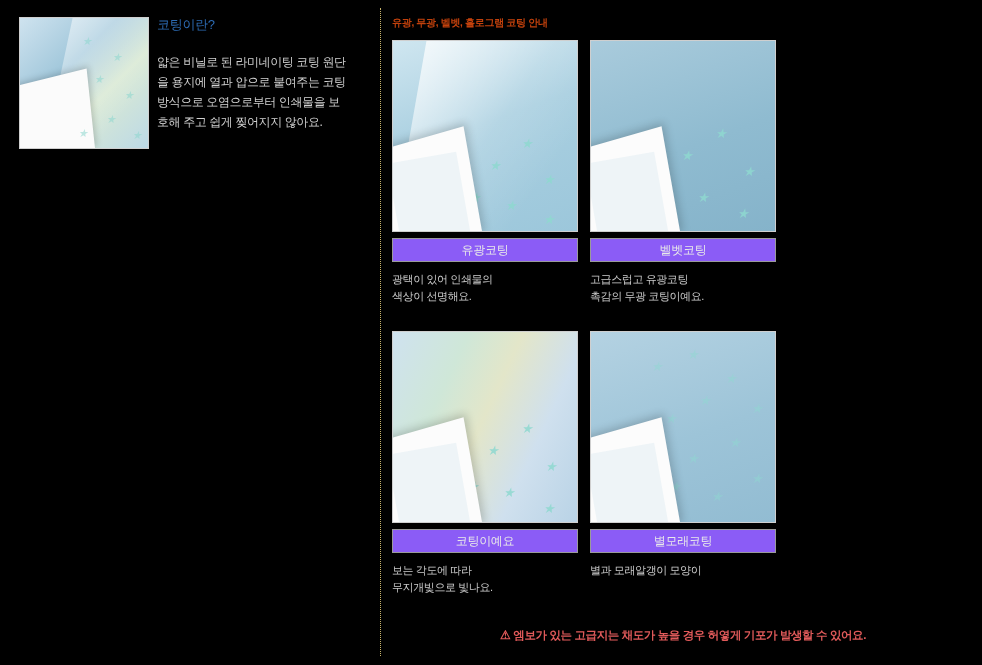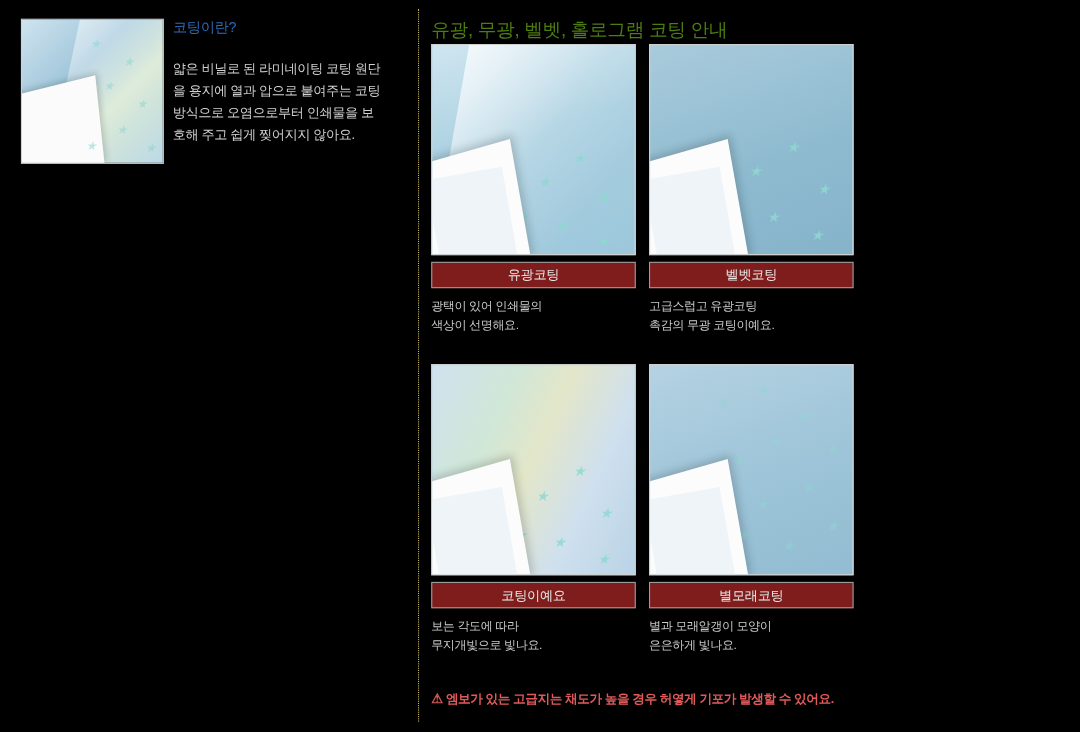--- a/index.html
+++ b/index.html
@@ -105,23 +105,23 @@
     position: absolute;
     left: 392px;
     top: 0px;
     width: 582px;
     height: 665px;
   }
   .right-title {
     position: absolute;
     left: 0px;
     top: 16px;
-    font-size: 17px;
-    font-weight: normal;
-    color: #4d7c0f;
+    font-size: 10px;
+    font-weight: bold;
+    color: #c2410c;
     letter-spacing: -0.3px;
   }
 
   .grid {
     position: absolute;
     left: 0px;
     top: 40px;
     width: 582px;
   }
   .row {
@@ -138,21 +138,21 @@
     border: 1px solid #cfcfcf;
     position: relative;
     overflow: hidden;
     background: #bcd7e6;
   }
   .cap {
     margin-top: 6px;
     width: 184px;
     height: 22px;
     border: 1px solid #9a9a9a;
-    background: #7f1d1d;
+    background: #8b5cf6;
     color: #e9e9e9;
     font-size: 12px;
     line-height: 22px;
     text-align: center;
     letter-spacing: -0.3px;
   }
   .desc {
     margin-top: 9px;
     width: 186px;
     font-size: 11px;
@@ -211,21 +211,21 @@
   .t-velvet  { background: linear-gradient(160deg, #a9cbdc 0%, #8fbbd0 55%, #85b3ca 100%); }
   .t-rainbow { background: linear-gradient(115deg, #cfe2ef 0%, #cfe7d8 28%, #e3e6c9 48%, #cfe0ee 72%, #b9d3e6 100%); }
   .t-sand    { background: linear-gradient(160deg, #b4d2e2 0%, #9dc4d8 55%, #92bcd2 100%); }
 
   
   .note {
     position: absolute;
     left: 392px;
     top: 628px;
     width: 582px;
-    text-align: left;
+    text-align: center;
     font-size: 11.5px;
     font-weight: bold;
     color: #e05a5a;
     letter-spacing: -0.4px;
   }
   .note .warn {
     color: #e05a5a;
     margin-right: 3px;
     font-size: 12px;
   }
@@ -348,21 +348,20 @@
               <i style="left:160px;top:140px">★</i>
               <i style="left:120px;top:158px">★</i>
               <i style="left:78px;top:148px">★</i>
             </div>
             <div class="corner"></div>
             <div class="corner2"></div>
           </div>
           <div class="cap">별모래코팅</div>
           <div class="desc">
             <div>별과 모래알갱이 모양이</div>
-            <div>은은하게 빛나요.</div>
           </div>
         </div>
 
         <div class="cell"></div>
 
       </div>
 
     </div>
   </div>
 

